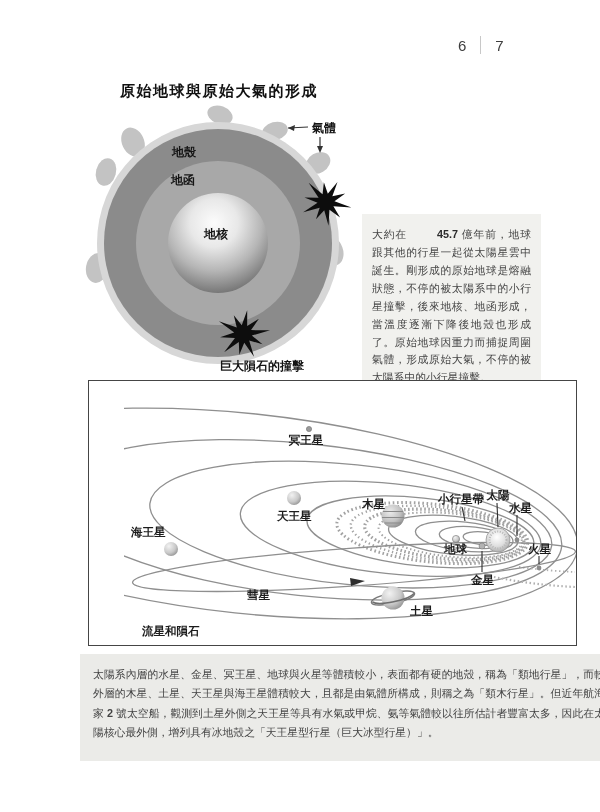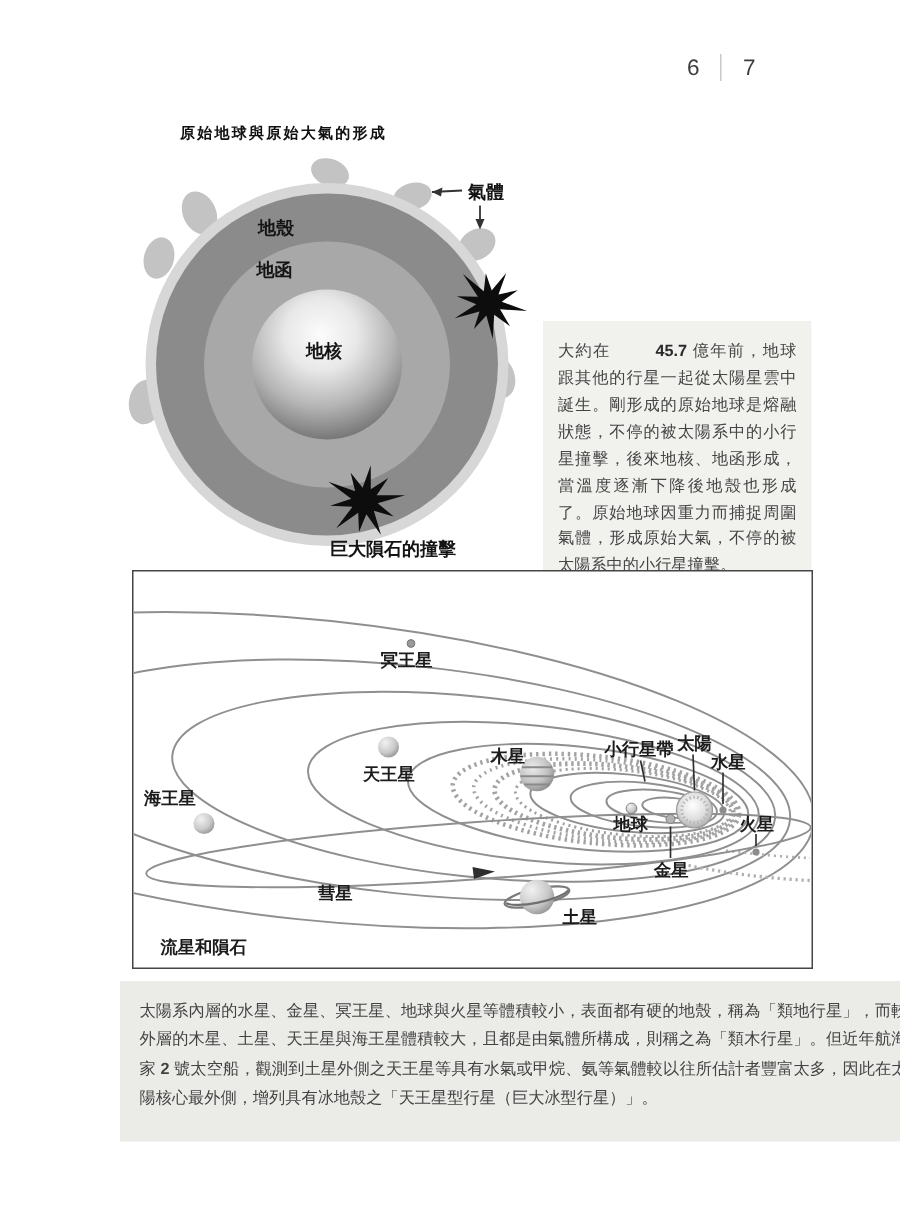--- a/index.html
+++ b/index.html
@@ -4,32 +4,32 @@
 <style>
   html,body{margin:0;padding:0;background:#ffffff;}
   body{width:600px;height:812px;position:relative;overflow:hidden;
        font-family:"Liberation Sans","DejaVu Sans",sans-serif;color:#222;}
   .abs{position:absolute;}
   
   .pagenum{top:36px;left:458px;display:flex;align-items:center;gap:14px;
            font-size:15px;color:#3d3d3d;}
   .pagenum .bar{width:1px;height:18px;background:#c8c8c8;}
   
-  .title{top:82px;left:120px;font-size:10px;font-weight:bold;color:#111;
+  .title{top:82px;left:120px;font-size:15px;font-weight:bold;color:#111;
          letter-spacing:1.5px;}
   
   .earth-svg{top:104px;left:72px;}
   
   .side-note{top:214px;left:362px;width:179px;box-sizing:border-box;
              background:#f1f1ee;padding:12px 10px 13px 10px;
              font-size:10.8px;line-height:1.66;color:#454545;text-align:justify;}
   .side-note b{color:#2b2b2b;margin-left:26px;}
   
   .solar-box{top:380px;left:88px;width:452px;height:264px;
-             border:1.6px solid #454545;background:#fff;overflow:hidden;}
+             border:1.6px solid #454545;background:#fff;overflow:hidden;padding-left:35px;}
   
   .bottom-note{top:654px;left:80px;width:538px;box-sizing:border-box;
                background:#ebebe8;padding:11px 13px 18px 13px;
                font-size:10.8px;line-height:1.8;color:#434343;text-align:justify;}
   svg text{font-family:"Liberation Sans","DejaVu Sans",sans-serif;}
   .dlabel{font-size:11.5px;font-weight:600;fill:#1c1c1c;}
   .elabel{font-size:12px;font-weight:600;fill:#141414;}
 </style>
 </head>
 <body>

